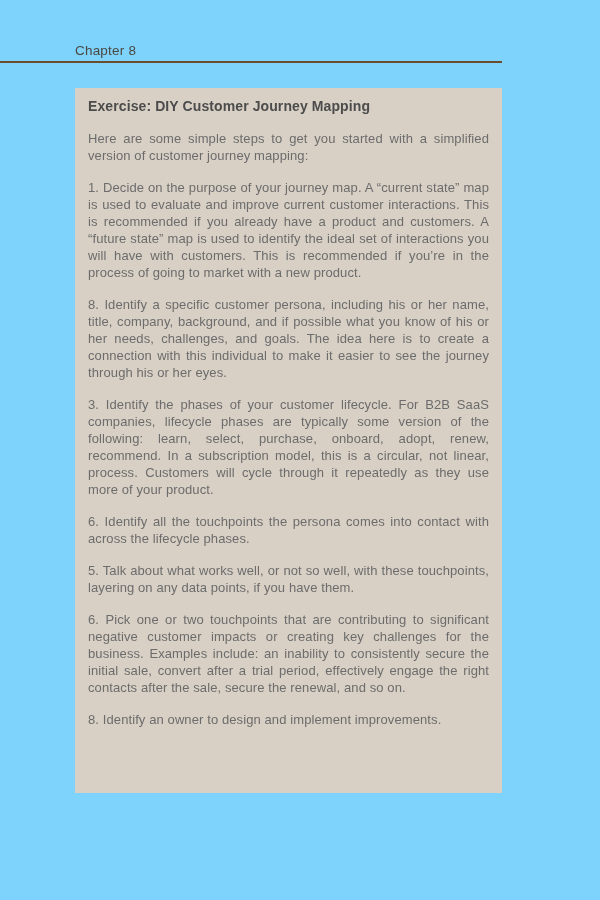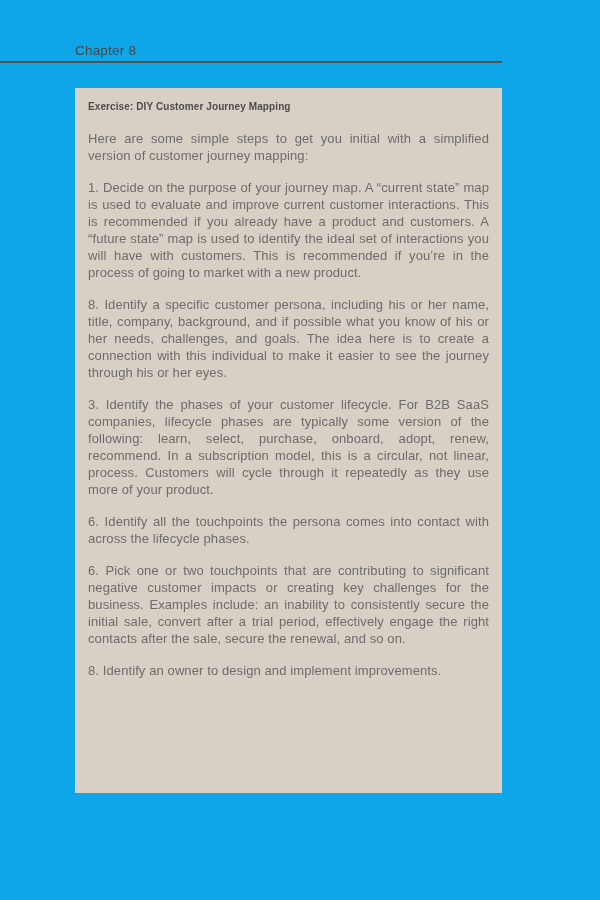--- a/index.html
+++ b/index.html
@@ -5,21 +5,21 @@
   html, body {
     margin: 0;
     padding: 0;
     background: #ffffff;
     font-family: "Liberation Sans", "DejaVu Sans", sans-serif;
   }
   .page {
     position: relative;
     width: 600px;
     height: 900px;
-    background: #0ea5e9;
+    background: #7dd3fc;
     overflow: hidden;
   }
   .chapter-label {
     position: absolute;
     left: 75px;
     top: 43px;
     font-size: 13.5px;
     letter-spacing: 0.2px;
     color: #4b4842;
   }
@@ -35,21 +35,21 @@
     position: absolute;
     left: 75px;
     top: 88px;
     width: 427px;
     height: 705px;
     background: #d8d0c5;
     box-sizing: border-box;
     padding: 10px 13px 16px 13px;
   }
   .exercise-title {
-    font-size: 10px;
+    font-size: 14px;
     font-weight: bold;
     color: #4c4c4c;
     line-height: 17px;
     margin: 0 0 15px 0;
     letter-spacing: 0.1px;
   }
   .exercise-box p.body-para {
     margin: 0 0 15px 0;
     font-size: 13px;
     line-height: 17px;
@@ -67,24 +67,25 @@
 <div class="page">
 
   <div class="chapter-label">Chapter 8</div>
 
   <div class="header-rule"></div>
 
   <div class="exercise-box">
 
     <p class="exercise-title">Exercise: DIY Customer Journey Mapping</p>
 
-    <p class="body-para">Here are some simple steps to get you initial with a simplified version of customer journey mapping:</p>
+    <p class="body-para">Here are some simple steps to get you started with a simplified version of customer journey mapping:</p>
 
     <p class="body-para">1. Decide on the purpose of your journey map. A “current state” map is used to evaluate and improve current customer interactions. This is recommended if you already have a product and customers. A “future state” map is used to identify the ideal set of interactions you will have with customers. This is recommended if you’re in the process of going to market with a new product.</p>
     <p class="body-para">8. Identify a specific customer persona, including his or her name, title, company, background, and if possible what you know of his or her needs, challenges, and goals. The idea here is to create a connection with this individual to make it easier to see the journey through his or her eyes.</p>
     <p class="body-para">3. Identify the phases of your customer lifecycle. For B2B SaaS companies, lifecycle phases are typically some version of the following: learn, select, purchase, onboard, adopt, renew, recommend. In a subscription model, this is a circular, not linear, process. Customers will cycle through it repeatedly as they use more of your product.</p>
     <p class="body-para">6. Identify all the touchpoints the persona comes into contact with across the lifecycle phases.</p>
+    <p class="body-para">5. Talk about what works well, or not so well, with these touchpoints, layering on any data points, if you have them.</p>
     <p class="body-para">6. Pick one or two touchpoints that are contributing to significant negative customer impacts or creating key challenges for the business. Examples include: an inability to consistently secure the initial sale, convert after a trial period, effectively engage the right contacts after the sale, secure the renewal, and so on.</p>
     <p class="body-para">8. Identify an owner to design and implement improvements.</p>
 
   </div>
 
 </div>
 
 </body></html>

